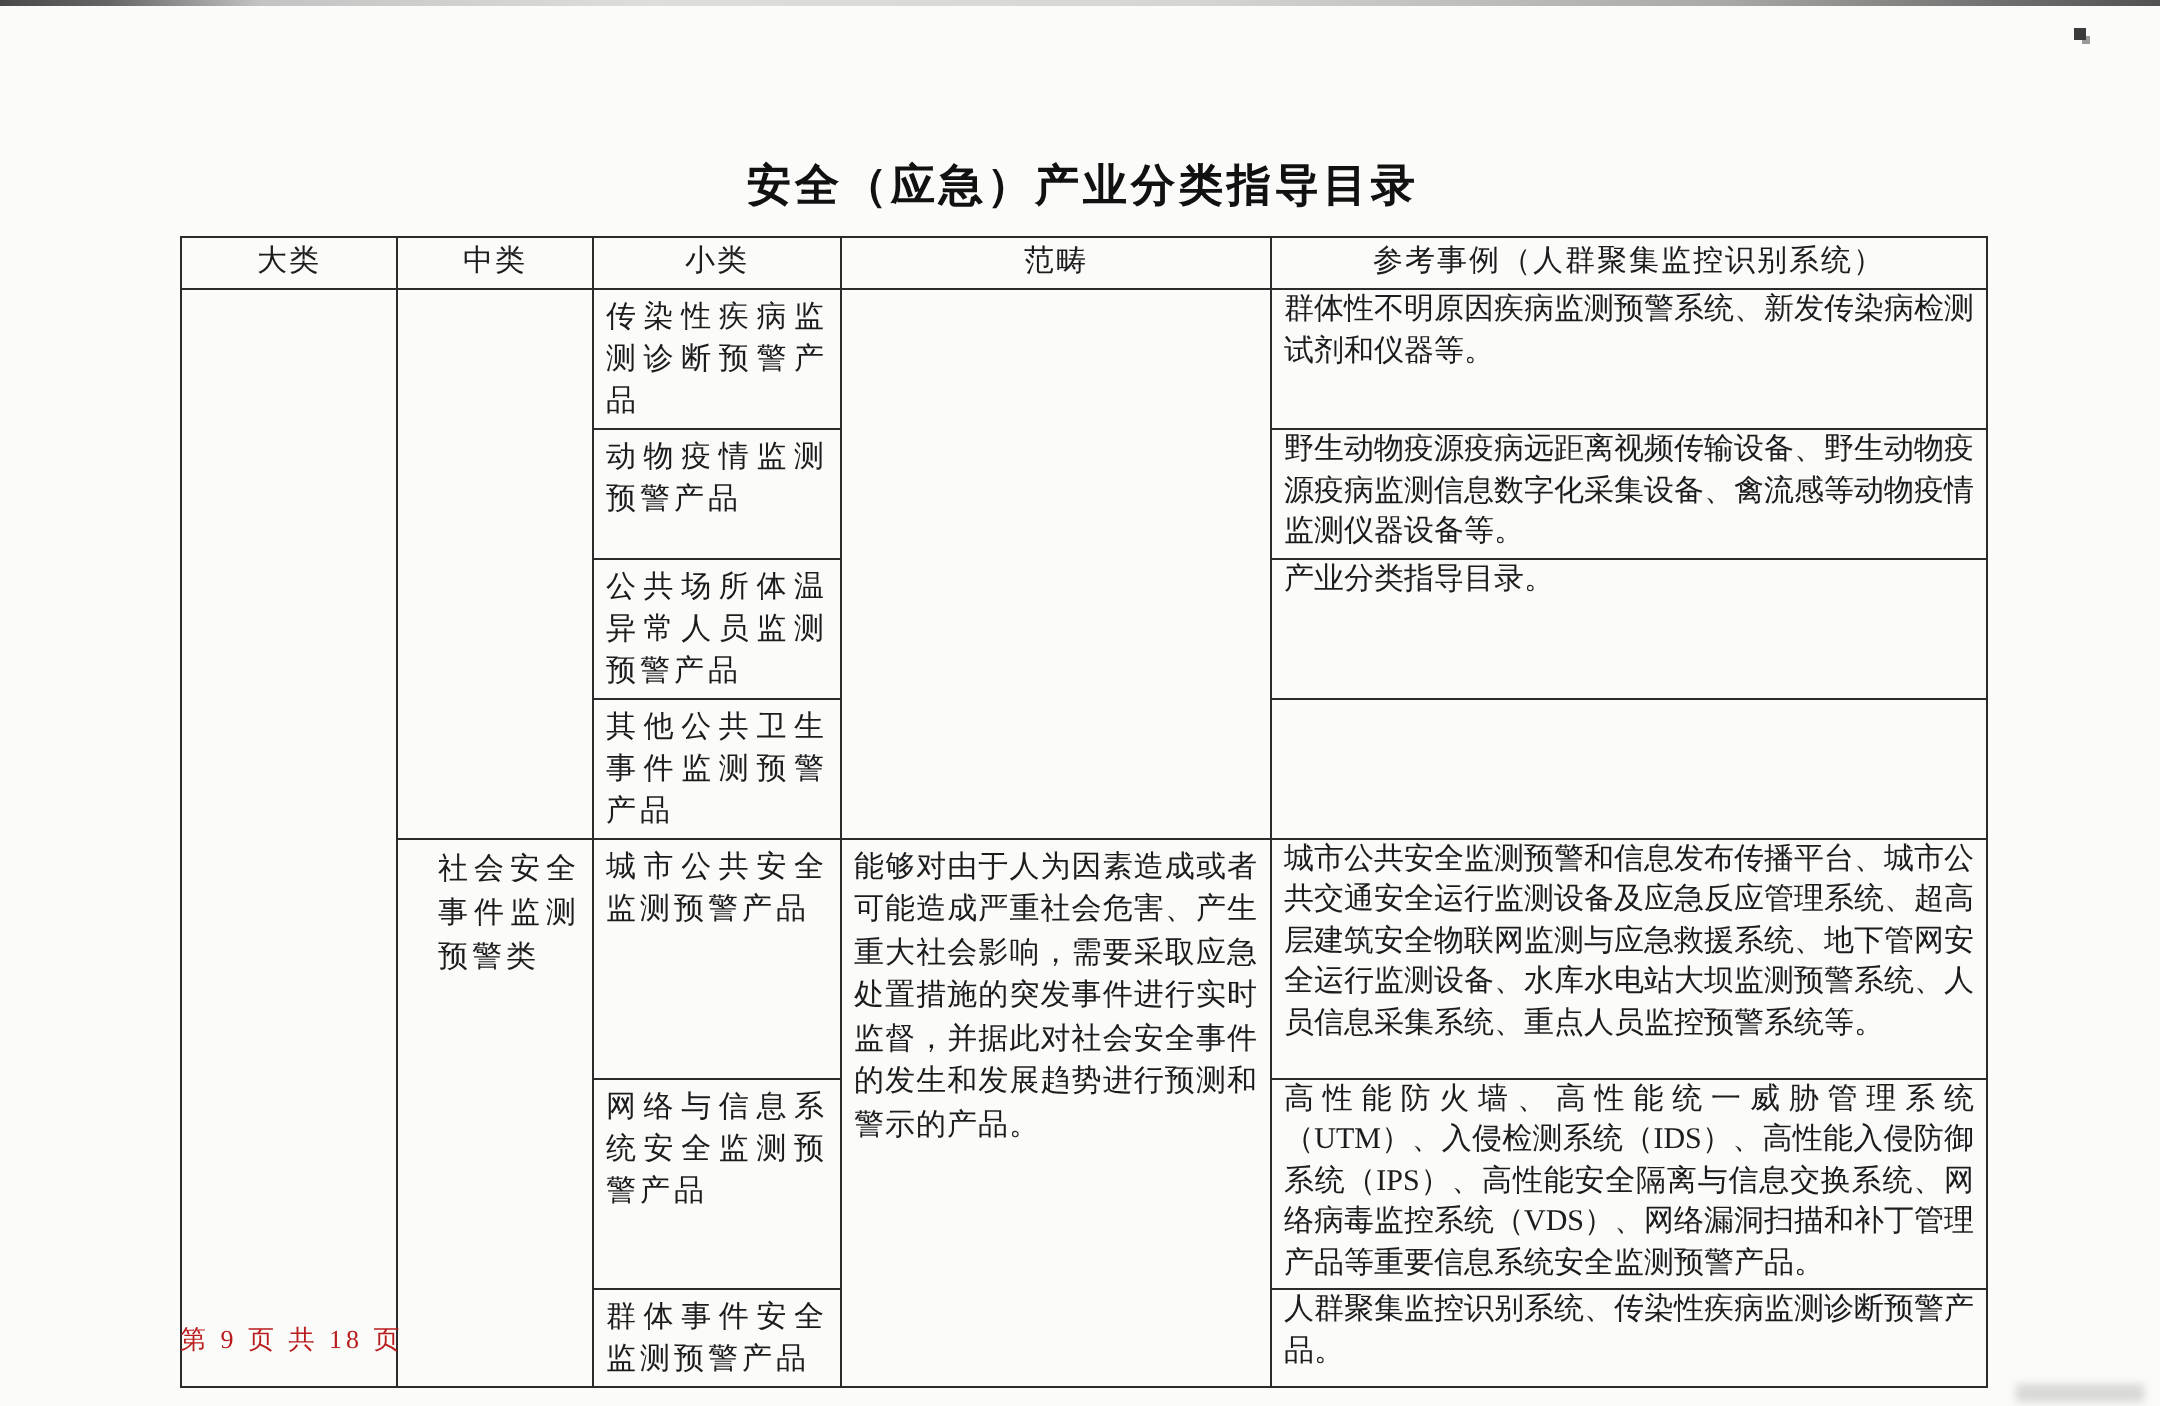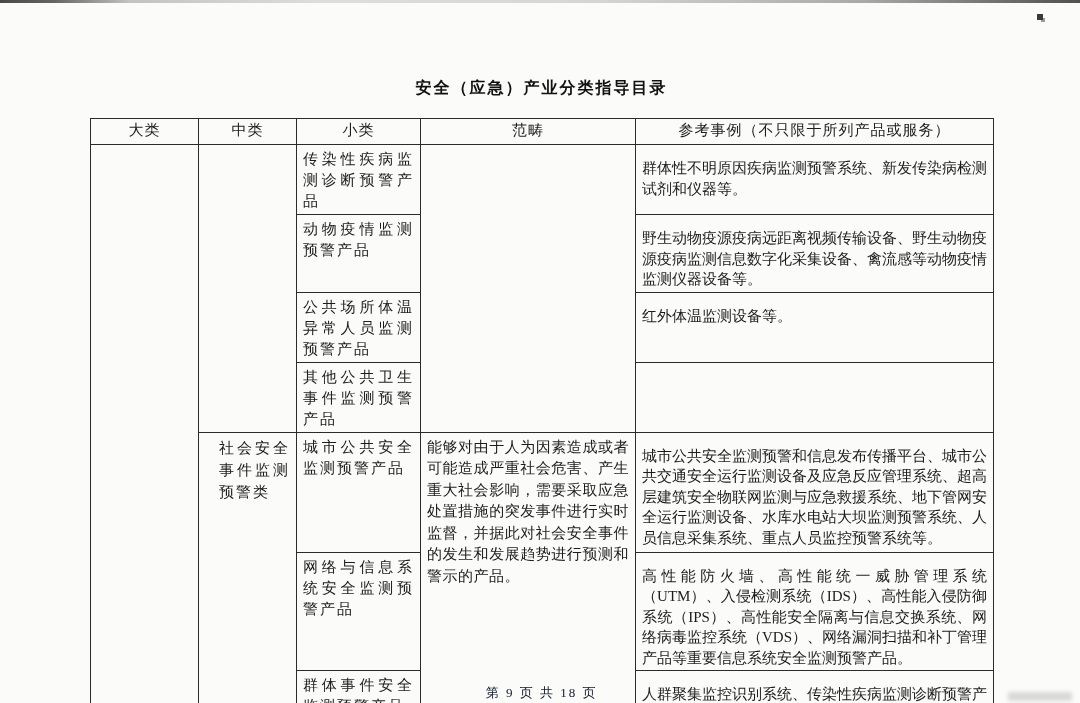--- a/index.html
+++ b/index.html
@@ -19,21 +19,21 @@
     position:absolute;left:1037px;top:14px;width:6px;height:6px;
     background:#3a3a3a;box-shadow:3px 3px 0 -1px #9a9a9a;
   }
   .scan-smudge{
     position:absolute;left:1008px;top:692px;width:64px;height:9px;
     background:#c9c9c6;filter:blur(2px);opacity:.7;
   }
   .title{
     position:absolute;top:78px;left:90px;width:903px;
     margin:0;text-align:center;
-    font-size:16px;font-weight:bold;letter-spacing:2px;color:#111;
+    font-size:22px;font-weight:bold;letter-spacing:2px;color:#111;
   }
   table.doc{
     position:absolute;left:90px;top:118px;width:903px;
     border-collapse:collapse;table-layout:fixed;
     background:transparent;
   }
   .doc col.c-major{width:108px;}
   .doc col.c-middle{width:98px;}
   .doc col.c-sub{width:124px;}
   .doc col.c-scope{width:215px;}
@@ -45,26 +45,26 @@
     padding:2px 6px;
     color:#1c1c1c;
   }
   .doc th{
     font-weight:normal;text-align:center;height:21px;
     padding:2px 8px;letter-spacing:1px;white-space:nowrap;overflow:hidden;
   }
   td.sub{letter-spacing:2px;line-height:21px;padding-top:4px;text-align:justify;margin-top:26px;}
   td.middle{letter-spacing:2px;line-height:22px;padding-top:4px;text-align:justify;padding-left:20px;}
   td.scope{line-height:21.5px;padding-top:4px;text-align:justify;letter-spacing:0.5px;border-radius:21px;}
-  td.examples{line-height:20.5px;text-align:justify;padding-top:13px;}
+  td.examples{line-height:20.5px;text-align:justify;padding-top:0;}
   tr.r1{height:60px;} tr.r2{height:63px;} tr.r3{height:60px;} tr.r4{height:58px;}
   tr.r5{height:120px;} tr.r6{height:105px;} tr.r7{height:42px;}
   .footer{
-    position:absolute;top:684px;left:90px;width:903px;
-    text-align:center;font-size:13px;letter-spacing:2px;color:#0f172a;
+    position:absolute;top:661px;left:90px;width:903px;
+    font-size:13px;letter-spacing:2px;color:#b91c1c;
     font-family:"Liberation Serif","DejaVu Serif",serif;
   }
 </style>
 </head>
 <body>
 
 <div class="scan-top-line"></div>
 <div class="scan-speck"></div>
 <div class="scan-smudge"></div>
 
@@ -77,38 +77,38 @@
       <col class="c-sub">
       <col class="c-scope">
       <col class="c-ex">
   </colgroup>
   <thead>
     <tr>
       <th>大类</th>
       <th>中类</th>
       <th>小类</th>
       <th>范畴</th>
-      <th>参考事例（不只限于所列产品或服务）</th>
+      <th>参考事例（人群聚集监控识别系统）</th>
     </tr>
   </thead>
   <tbody>
     <tr class="r1">
       <td class="major" rowspan="7"></td>
       <td class="middle" rowspan="4"></td>
       <td class="sub">传染性疾病监测诊断预警产品</td>
       <td class="scope" rowspan="4"></td>
       <td class="examples">群体性不明原因疾病监测预警系统、新发传染病检测试剂和仪器等。</td>
     </tr>
     <tr class="r2">
       <td class="sub">动物疫情监测预警产品</td>
       <td class="examples">野生动物疫源疫病远距离视频传输设备、野生动物疫源疫病监测信息数字化采集设备、禽流感等动物疫情监测仪器设备等。</td>
     </tr>
     <tr class="r3">
       <td class="sub">公共场所体温异常人员监测预警产品</td>
-      <td class="examples">红外体温监测设备等。</td>
+      <td class="examples">产业分类指导目录。</td>
     </tr>
     <tr class="r4">
       <td class="sub">其他公共卫生事件监测预警产品</td>
       <td class="examples"></td>
     </tr>
     <tr class="r5">
       <td class="middle" rowspan="3">社会安全事件监测预警类</td>
       <td class="sub">城市公共安全监测预警产品</td>
       <td class="scope" rowspan="3">能够对由于人为因素造成或者可能造成严重社会危害、产生重大社会影响，需要采取应急处置措施的突发事件进行实时监督，并据此对社会安全事件的发生和发展趋势进行预测和警示的产品。</td>
       <td class="examples">城市公共安全监测预警和信息发布传播平台、城市公共交通安全运行监测设备及应急反应管理系统、超高层建筑安全物联网监测与应急救援系统、地下管网安全运行监测设备、水库水电站大坝监测预警系统、人员信息采集系统、重点人员监控预警系统等。</td>

